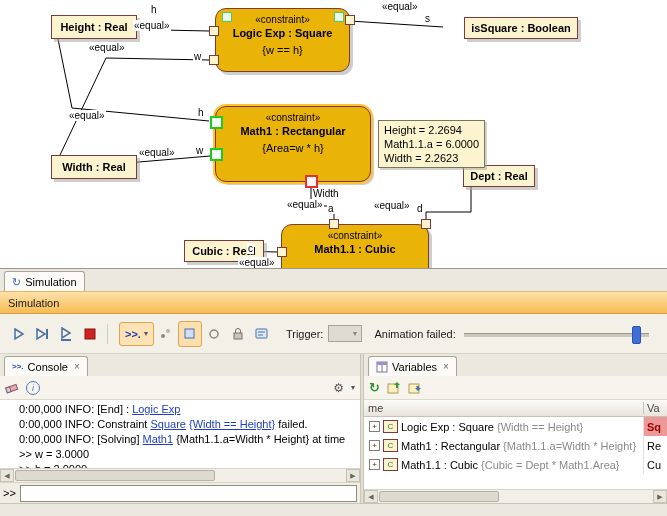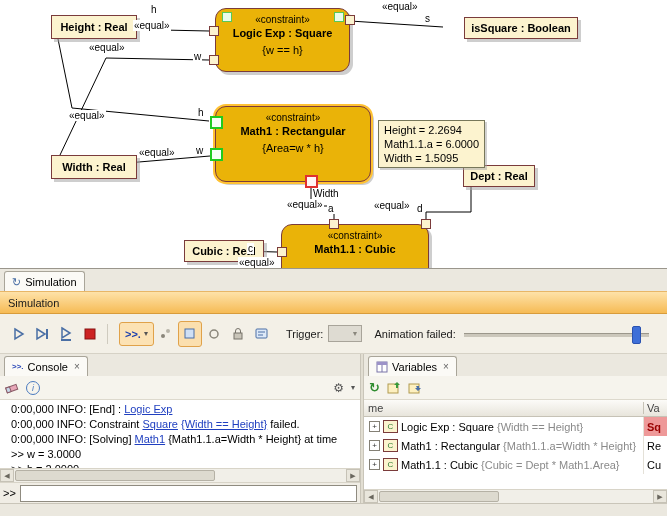--- a/index.html
+++ b/index.html
@@ -52,21 +52,21 @@
   .panes{flex:1;display:flex;min-height:0;}
   .conpane{width:360px;flex:none;display:flex;flex-direction:column;background:#F0EDE4;min-height:0;}
   .splitter{width:4px;flex:none;background:#E2DED2;border-left:1px solid #C9C5B9;border-right:1px solid #C9C5B9;box-sizing:border-box;}
   .varpane{flex:1;display:flex;flex-direction:column;background:#F0EDE4;min-width:0;min-height:0;}
   .minitools{height:23px;flex:none;background:#F6F4ED;border-bottom:1px solid #DDD9CD;display:flex;align-items:center;gap:7px;padding:0 5px;}
   .gear{font-size:12px;color:#555;line-height:12px;}
   .infoicon{width:12px;height:12px;border-radius:50%;border:1px solid #4A7ABF;color:#4A7ABF;font-size:9px;
     display:flex;align-items:center;justify-content:center;font-style:italic;}
   .spacer{flex:1;}
 
-  .conlog{flex:1;background:#fff;overflow:hidden;padding:2px 11px;min-height:0;}
+  .conlog{flex:1;background:#fff;overflow:hidden;padding:2px 19px;min-height:0;}
   .conlog .ln{line-height:15px;white-space:nowrap;}
   .conlog .link{color:#1F3FC0;text-decoration:underline;}
   .hscroll{height:14px;flex:none;position:relative;background:#F1EFE8;border-top:1px solid #D8D4C8;box-sizing:border-box;}
   .sarrow{position:absolute;top:0;width:14px;height:13px;background:#E9E6DC;border:1px solid #C6C2B6;box-sizing:border-box;
     display:flex;align-items:center;justify-content:center;font-size:7px;color:#6A675E;}
   .sarrow.left{left:0;}
   .sarrow.right{right:0;}
   .sthumb{position:absolute;top:1px;height:11px;background:#DDDACF;border:1px solid #B5B1A5;border-radius:2px;box-sizing:border-box;}
 
   .coninput{height:21px;flex:none;display:flex;align-items:center;gap:4px;padding:0 3px;background:#F0EDE5;border-top:1px solid #D8D4C8;box-sizing:border-box;}
@@ -135,21 +135,21 @@
       <div class="sp">{Area=w * h}</div>
     </div>
     <div class="cblock" style="left:281px;top:224px;width:148px;height:60px;">
       <div class="st">«constraint»</div>
       <div class="nm">Math1.1 : Cubic</div>
     </div>
 
     <div class="note" style="left:378px;top:120px;">
       <div>Height = 2.2694</div>
       <div>Math1.1.a = 6.0000</div>
-      <div>Width = 1.5095</div>
+      <div>Width = 2.2623</div>
     </div>
 
     <div class="port" style="left:209px;top:26px;"></div>
     <div class="port" style="left:209px;top:55px;"></div>
     <div class="port" style="left:345px;top:15px;"></div>
     <div class="port lite" style="left:222px;top:12px;"></div>
     <div class="port lite" style="left:334px;top:12px;"></div>
     <div class="port green" style="left:210px;top:116px;"></div>
     <div class="port green" style="left:210px;top:148px;"></div>
     <div class="port red" style="left:305px;top:175px;"></div>

